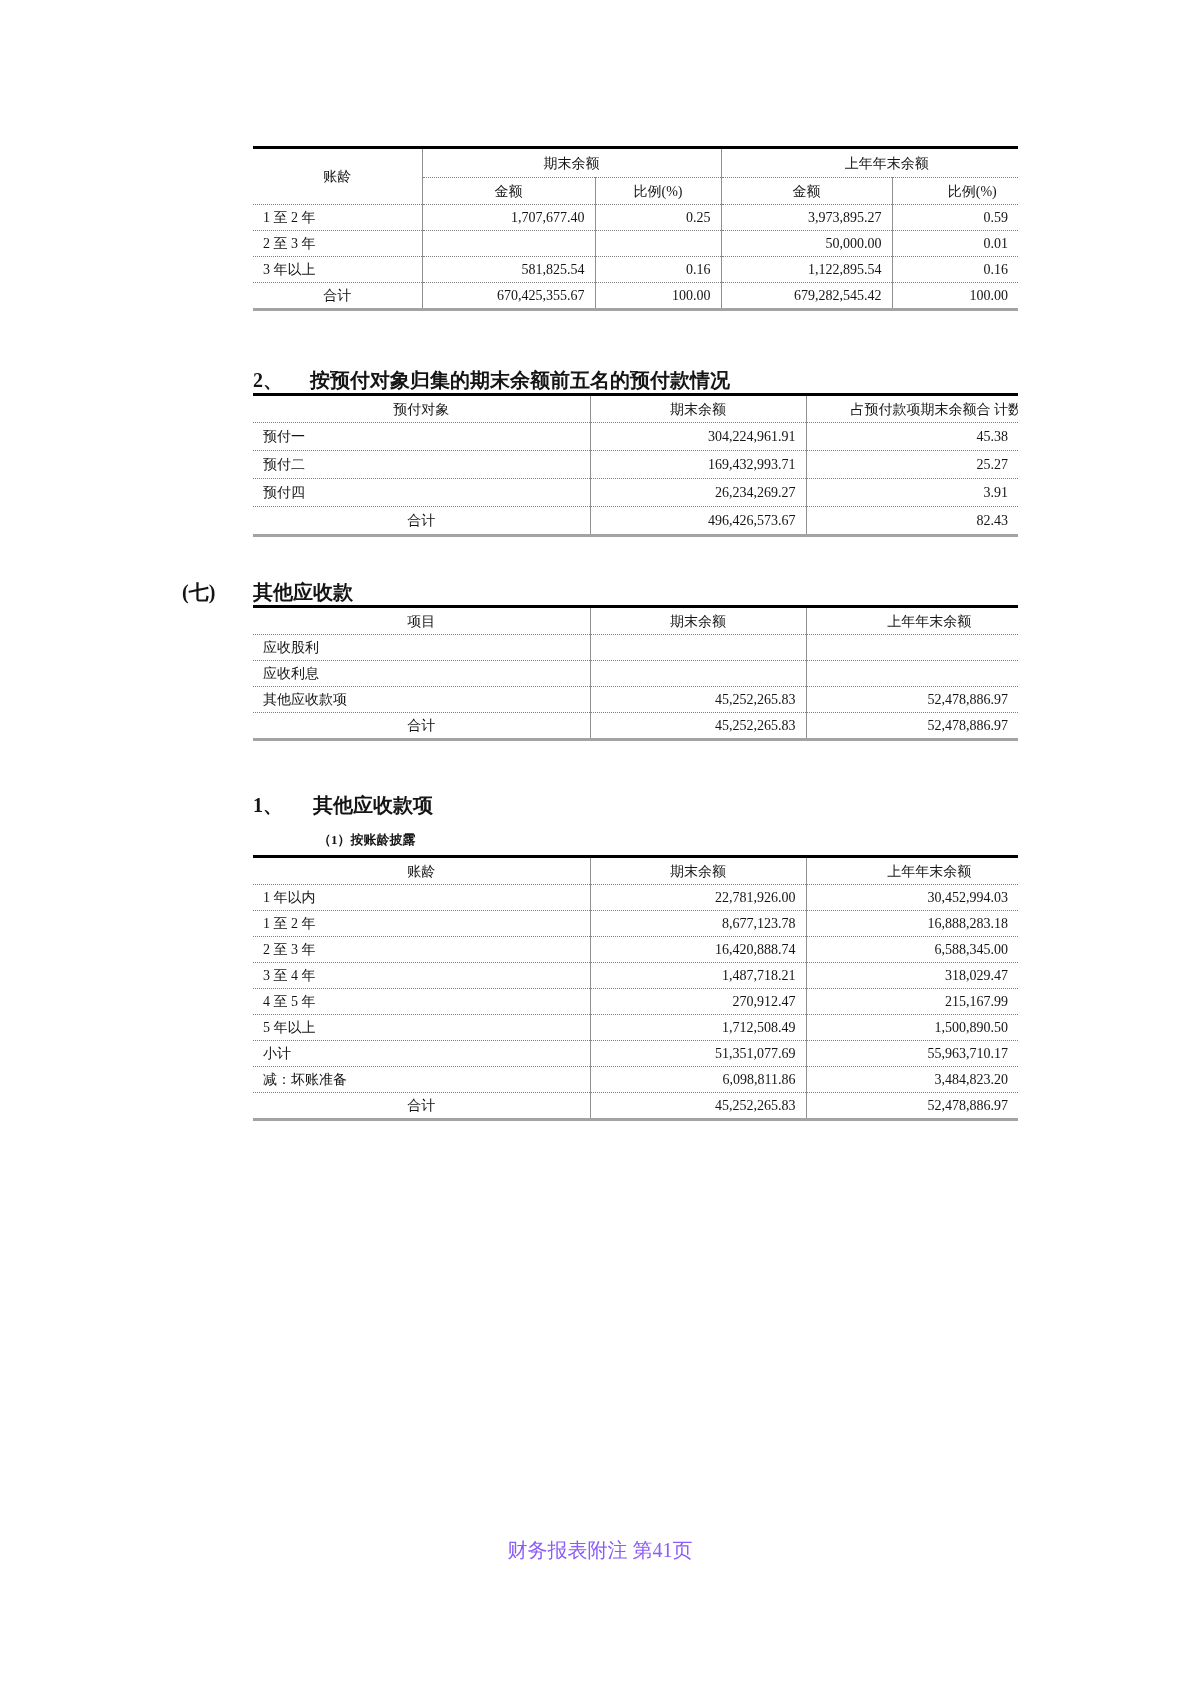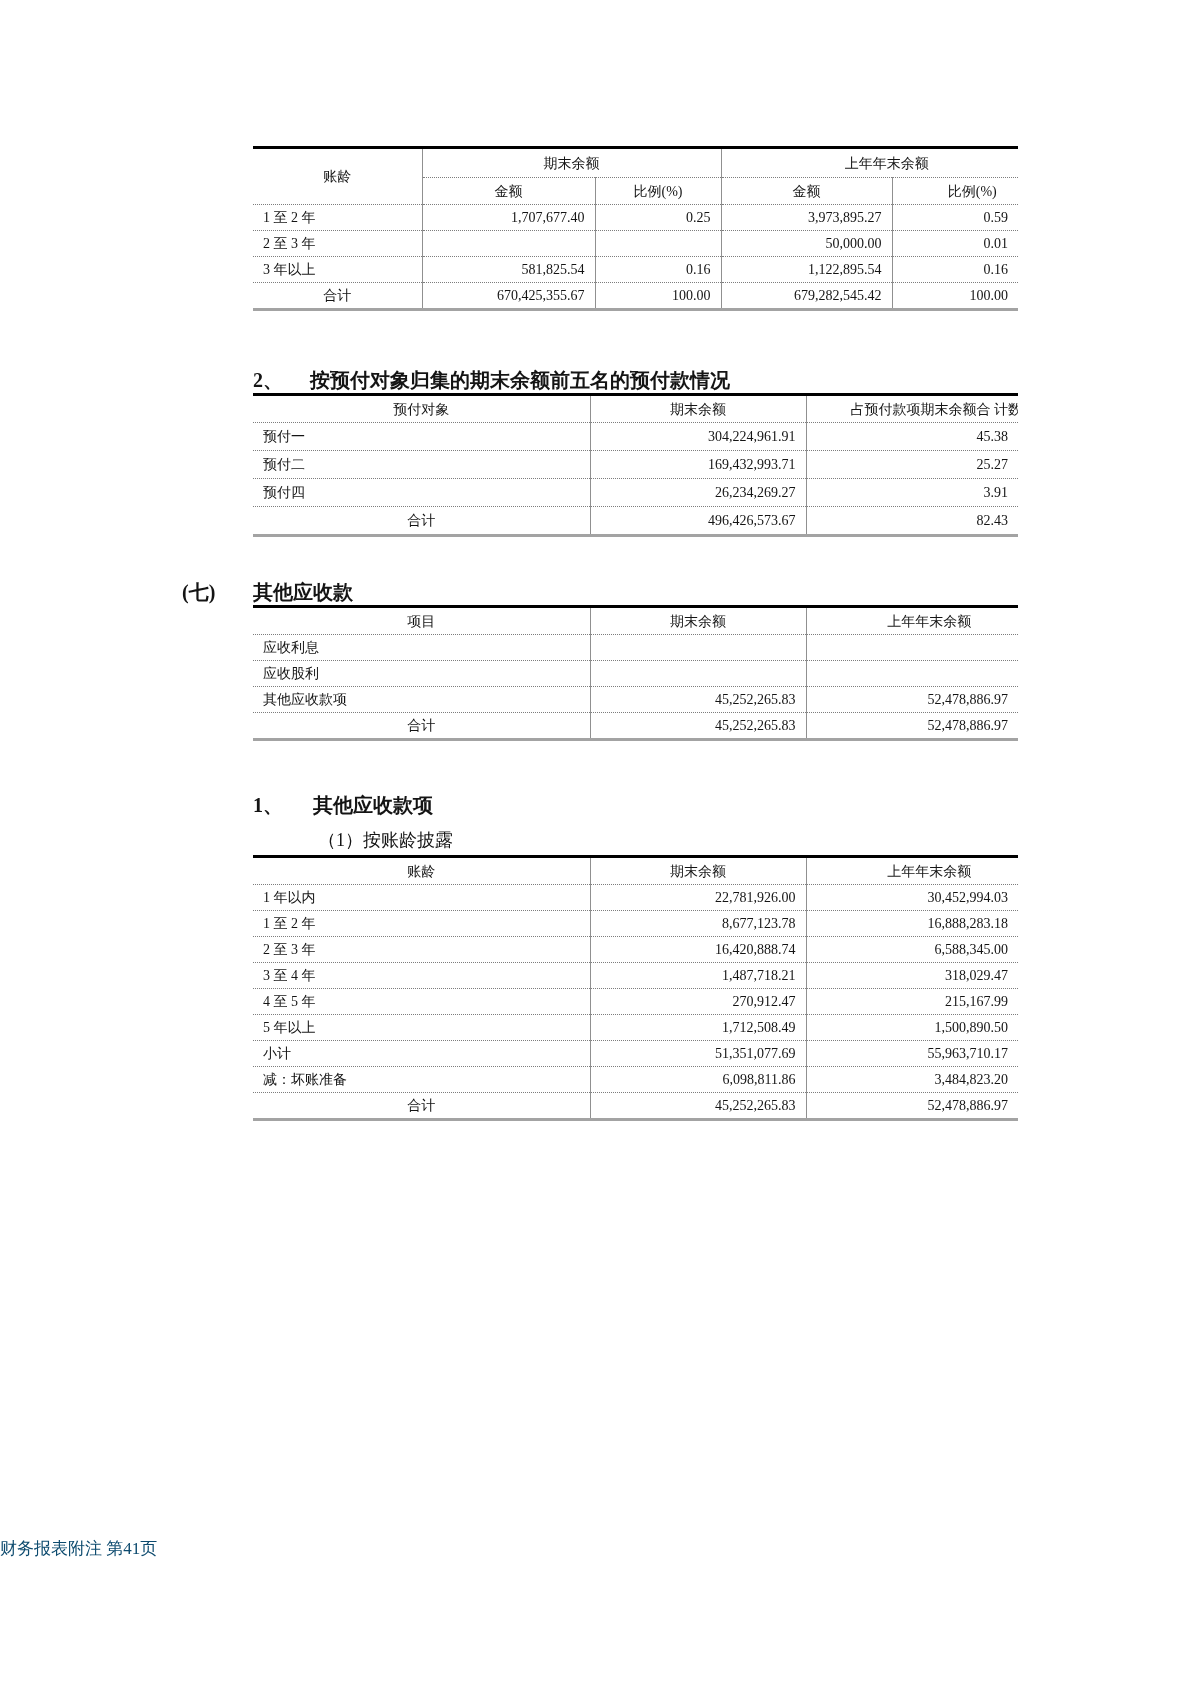--- a/index.html
+++ b/index.html
@@ -10,21 +10,21 @@
   }
   
   .heading{display:flex;align-items:flex-end;font-weight:bold;font-size:20px;line-height:26px;}
   .heading .num{flex:0 0 auto;}
   .h-sec2{margin:56px 0 0 253px;}
   .h-sec2 .num{width:57px;}
   .h-sec7{margin:42px 0 0 182px;}
   .h-sec7 .num{width:71px;}
   .h-sub1{margin:51px 0 0 253px;}
   .h-sub1 .num{width:60px;}
-  .subtitle{margin:8px 0 1px 318px;font-size:18px;line-height:28px;font-weight:normal;}
+  .subtitle{margin:8px 0 1px 318px;font-size:13px;line-height:28px;font-weight:bold;}
   
   table.t{
     border-collapse:collapse;table-layout:fixed;
     margin-left:253px;width:765px;
     border-top:3px solid #000;border-bottom:3px solid #a3a3a3;
     font-size:14px;
   }
   table.t th,table.t td{
     padding:2px 10px;line-height:19px;overflow:hidden;white-space:nowrap;
     border-bottom:1px dotted #7d7d7d;border-right:1px solid #909090;
@@ -33,21 +33,21 @@
   table.t th:last-child,table.t td:last-child{border-right:none;padding-left:44px;}
   table.t th{text-align:center;height:22px;}
   table.t td{height:21px;}
   td.lbl{text-align:left;padding-left:12px;}
   td.lbl.total-label{text-align:center;}
   td.num{text-align:right;}
   th.twoline{white-space:pre-line;line-height:21px;padding-top:3px;padding-bottom:3px;}
   .t1 thead tr:first-child th{height:24px;}
   .t2 tbody td{height:23px;}
   
-  .footer{margin-top:416px;font-size:17px;color:#0c4a6e;}
+  .footer{margin-top:416px;text-align:center;font-size:20px;color:#8b5cf6;}
 </style>
 </head>
 <body>
 
 <table class="t t1" style="margin-top:146px;">
   <colgroup>
       <col style="width:169px">
       <col style="width:173px">
       <col style="width:126px">
       <col style="width:171px">
@@ -154,26 +154,26 @@
     </colgroup>
   <thead>
     <tr>
       <th>项目</th>
       <th>期末余额</th>
       <th>上年年末余额</th>
     </tr>
   </thead>
   <tbody>
       <tr>
+        <td class="lbl">应收股利</td>
+        <td class="num"></td>
+        <td class="num"></td>
+      </tr>
+      <tr>
         <td class="lbl">应收利息</td>
-        <td class="num"></td>
-        <td class="num"></td>
-      </tr>
-      <tr>
-        <td class="lbl">应收股利</td>
         <td class="num"></td>
         <td class="num"></td>
       </tr>
       <tr>
         <td class="lbl">其他应收款项</td>
         <td class="num">45,252,265.83</td>
         <td class="num">52,478,886.97</td>
       </tr>
       <tr>
         <td class="lbl total-label">合计</td>

